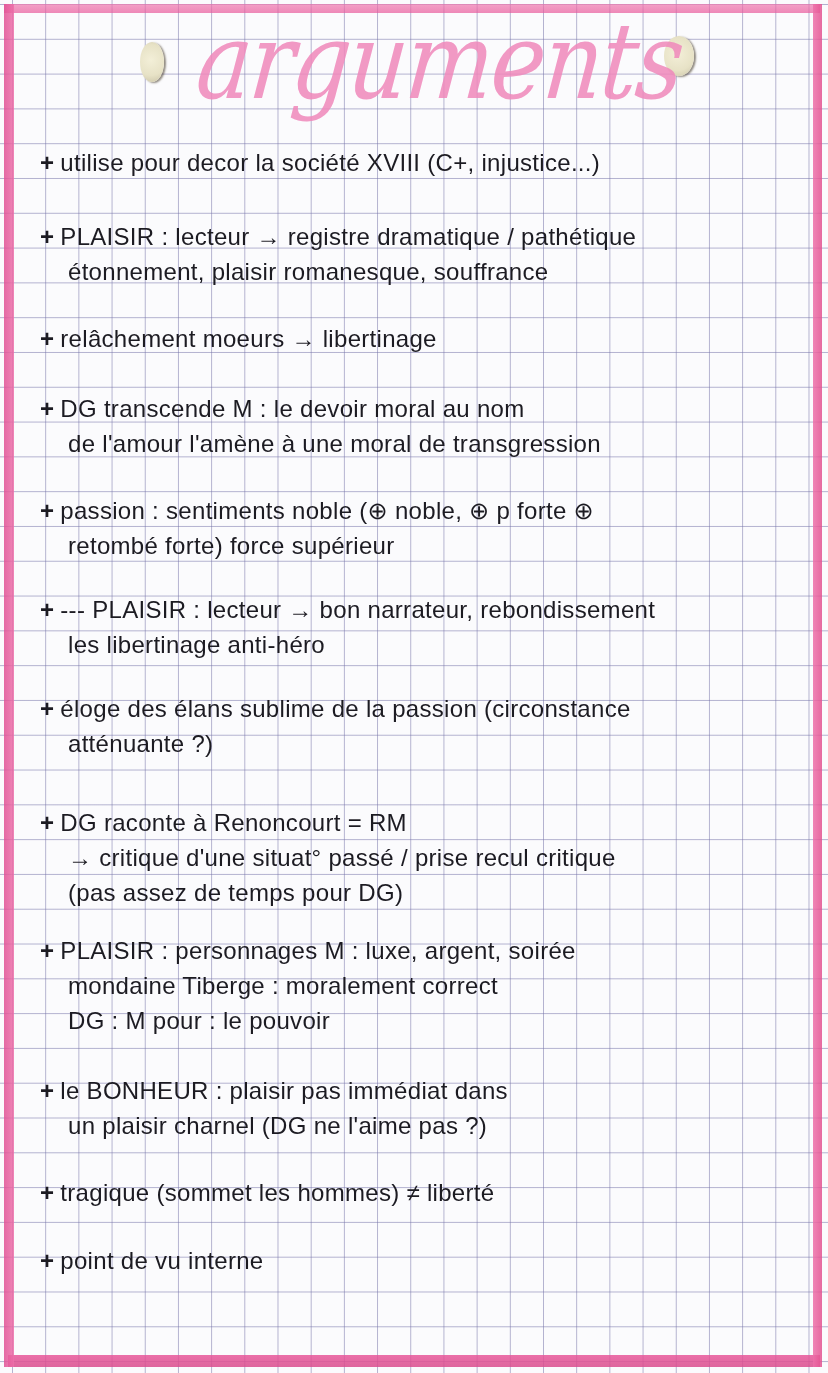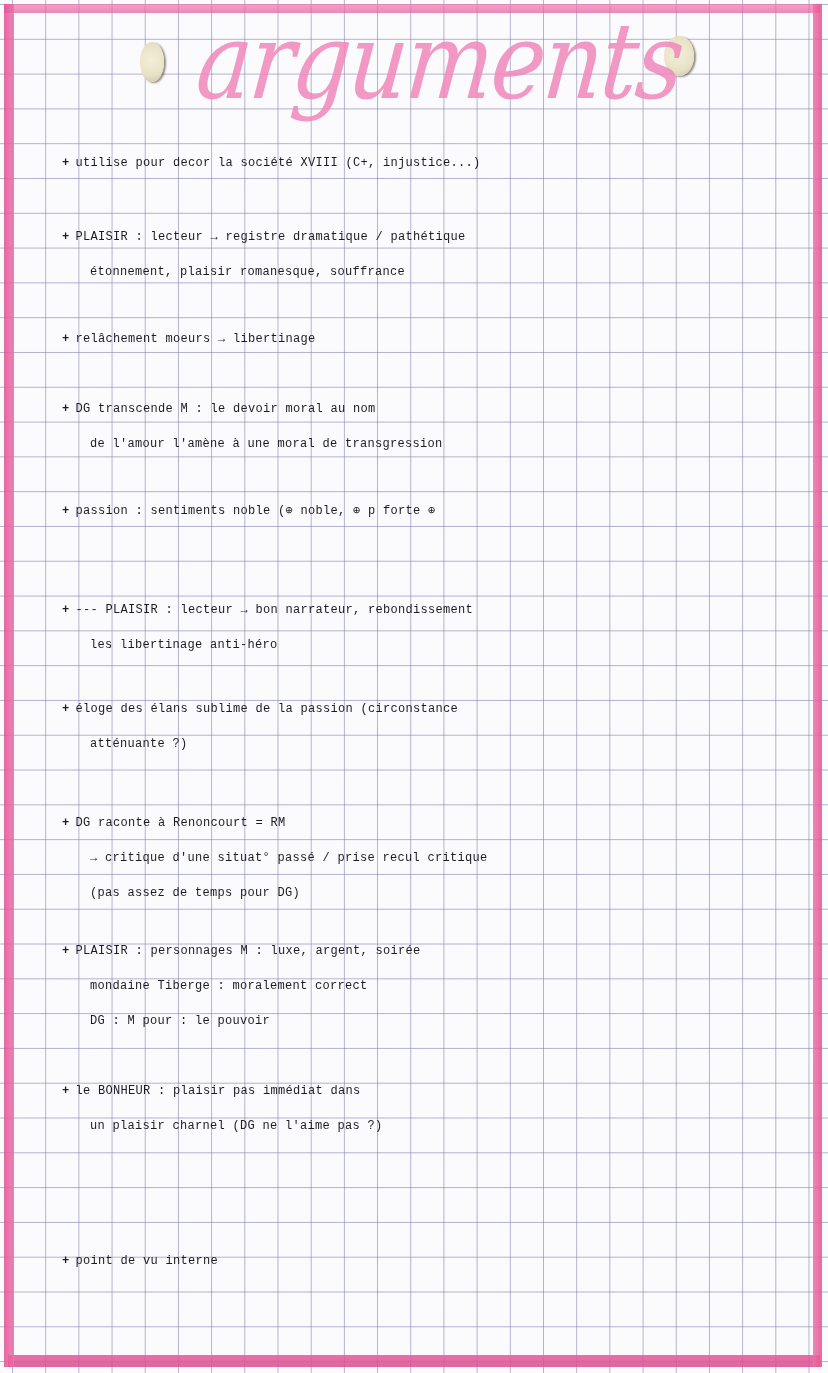--- a/index.html
+++ b/index.html
@@ -35,23 +35,23 @@
 
     .title {
       position: absolute; left: 196px; top: 10px; width: 450px; height: 140px;
       font-family: "DejaVu Serif", serif; font-style: italic;
       font-size: 92px; line-height: 110px; letter-spacing: -2px;
       color: #f088bb; opacity: 0.85; text-align: center;
       transform: scaleY(1.15) skewX(-6deg);
     }
 
     .note {
-      position: absolute; left: 62px; right: 20px;
-      font-family: Liberation Mono, monospace;
-      font-size: 12px; line-height: 33px;
+      position: absolute; left: 40px; right: 20px;
+      font-family: Liberation Sans, sans-serif;
+      font-size: 24px; line-height: 33px;
       color: #1c1b22; letter-spacing: 0.3px;
       white-space: nowrap;
     }
     .note .line { display: block; height: 34.8px; line-height: 34.8px; }
     .note .indent { padding-left: 28px; }
     .bullet { font-weight: bold; margin-right: 6px; }
   </style>
 </head>
 <body>
 
@@ -79,20 +79,21 @@
     <span class="line"><span class="bullet">+</span><span>relâchement moeurs → libertinage</span></span>
   </div>
 
   <div class="note" style="top:392px">
     <span class="line"><span class="bullet">+</span><span>DG transcende M : le devoir moral au nom</span></span>
     <span class="line indent">de l'amour l'amène à une moral de transgression</span>
   </div>
 
   <div class="note" style="top:494px">
     <span class="line"><span class="bullet">+</span><span>passion : sentiments noble (⊕ noble, ⊕ p forte ⊕</span></span>
+    <span class="line indent">retombé forte) force supérieur</span>
   </div>
 
   <div class="note" style="top:593px">
     <span class="line"><span class="bullet">+</span><span>--- PLAISIR : lecteur → bon narrateur, rebondissement</span></span>
     <span class="line indent">les libertinage anti-héro</span>
   </div>
 
   <div class="note" style="top:692px">
     <span class="line"><span class="bullet">+</span><span>éloge des élans sublime de la passion (circonstance</span></span>
     <span class="line indent">atténuante ?)</span>
@@ -108,17 +109,20 @@
     <span class="line"><span class="bullet">+</span><span>PLAISIR : personnages M : luxe, argent, soirée</span></span>
     <span class="line indent">mondaine    Tiberge : moralement correct</span>
     <span class="line indent">DG : M    pour : le pouvoir</span>
   </div>
 
   <div class="note" style="top:1074px">
     <span class="line"><span class="bullet">+</span><span>le BONHEUR : plaisir pas immédiat dans</span></span>
     <span class="line indent">un plaisir charnel   (DG ne l'aime pas ?)</span>
   </div>
 
+  <div class="note" style="top:1176px">
+    <span class="line"><span class="bullet">+</span><span>tragique (sommet les hommes) ≠ liberté</span></span>
+  </div>
 
   <div class="note" style="top:1244px">
     <span class="line"><span class="bullet">+</span><span>point de vu interne</span></span>
   </div>
 </div>
 
 </body></html>

